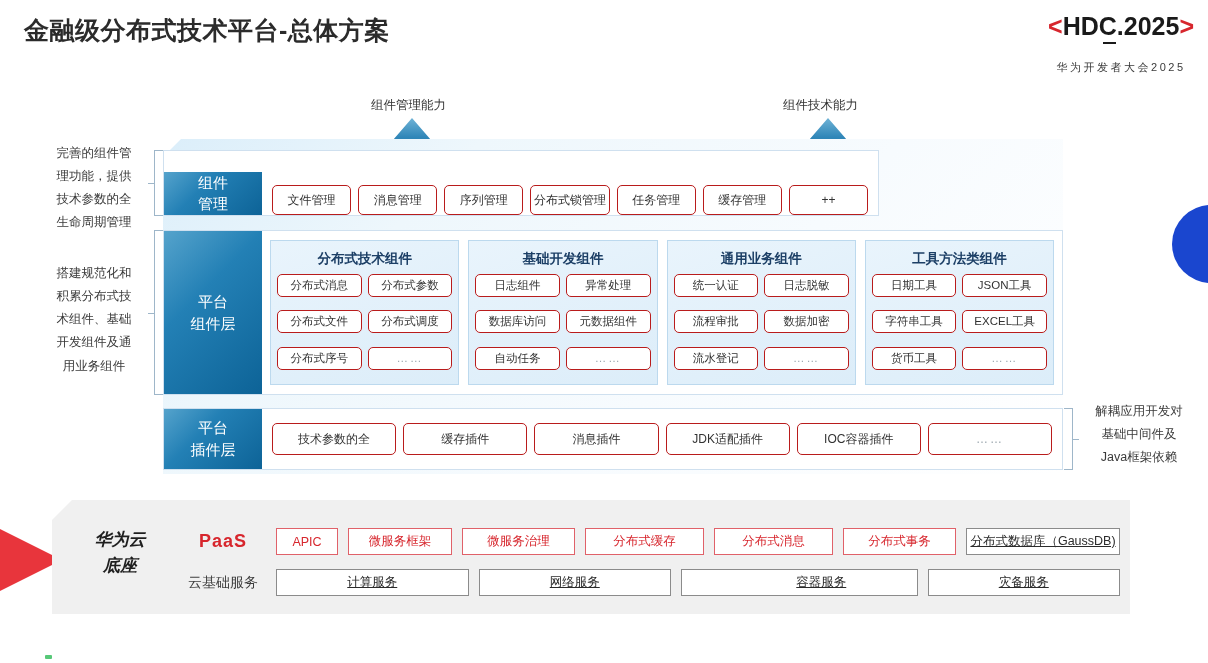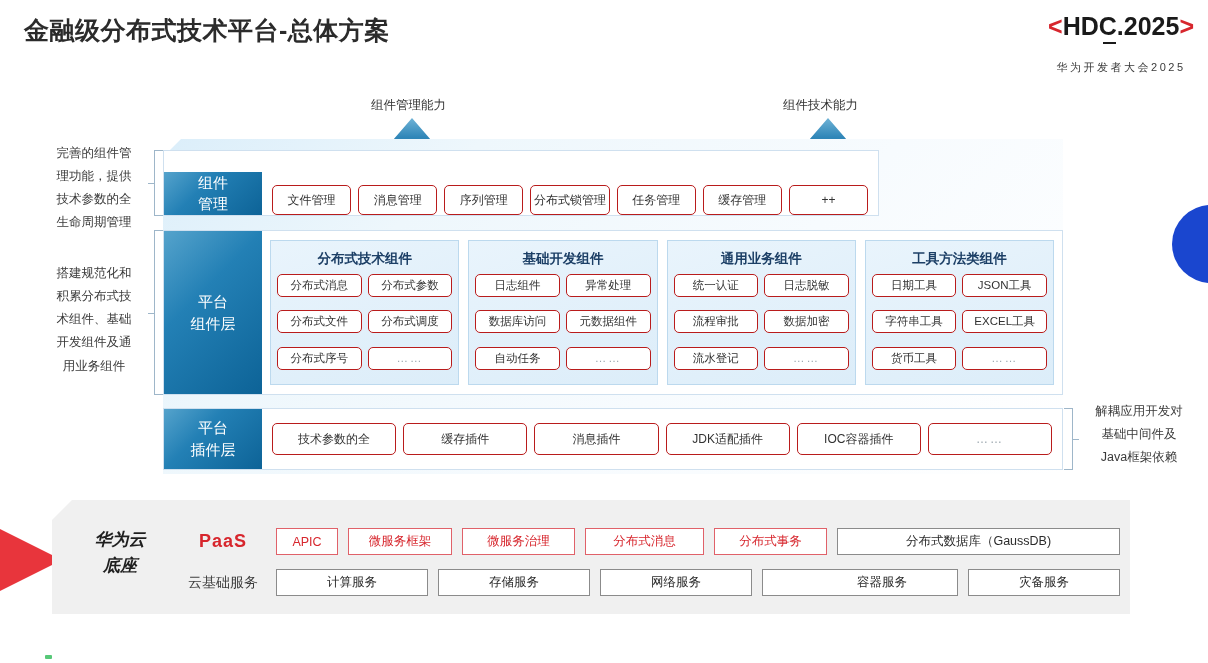--- a/index.html
+++ b/index.html
@@ -158,21 +158,21 @@
   #paas-tag  { color: #d7262d; font-size: 18px; font-weight: bold; letter-spacing: 1px; }
   #infra-tag { color: #3d3d3d; font-size: 14px; }
   .box-red {
     border: 1.3px solid #e06169; background: #ffffff; color: #d7262d;
     font-size: 12.5px; display: flex; align-items: center; justify-content: center;
     height: 27px; white-space: nowrap;
   }
   .box-gray {
     border: 1.3px solid #8b8b8b; background: #ffffff; color: #2b2b2b;
     font-size: 12.5px; display: flex; align-items: center; justify-content: center;
-    height: 27px; white-space: nowrap;
+    height: 27px; white-space: nowrap; text-decoration: underline;
   }
 </style>
 </head>
 <body>
 
 <div id="page-title">金融级分布式技术平台-总体方案</div>
 
 <div id="hdc-logo">
   <div class="main">
     <span class="brk">&lt;</span><span class="hdc">HDC.2025<span class="uline"></span></span><span class="brk">&gt;</span>
@@ -309,25 +309,25 @@
 <div id="bottom-title">
   <div>华为云</div>
   <div>底座</div>
 </div>
 
 <div class="bottom-row" id="paas-row">
   <div class="row-tag" id="paas-tag">PaaS</div>
   <div class="box-red" style="flex:0 0 62px;">APIC</div>
   <div class="box-red" style="flex:0 0 104px;">微服务框架</div>
   <div class="box-red" style="flex:0 0 113px;">微服务治理</div>
+  <div class="box-red" style="flex:0 0 119px;">分布式缓存</div>
   <div class="box-red" style="flex:0 0 119px;">分布式消息</div>
   <div class="box-red" style="flex:0 0 113px;">分布式事务</div>
   <div class="box-gray" style="flex:1 1 auto;">分布式数据库（GaussDB)</div>
 </div>
 
 <div class="bottom-row" id="infra-row">
   <div class="row-tag" id="infra-tag">云基础服务</div>
   <div class="box-gray" style="flex:1 1 0;">计算服务</div>
-  <div class="box-gray" style="flex:1 1 0;">存储服务</div>
   <div class="box-gray" style="flex:1 1 0;">网络服务</div>
   <div class="box-gray" style="flex:1 1 0;padding-left:44px;">容器服务</div>
   <div class="box-gray" style="flex:1 1 0;">灾备服务</div>
 </div>
 
 </body></html>

